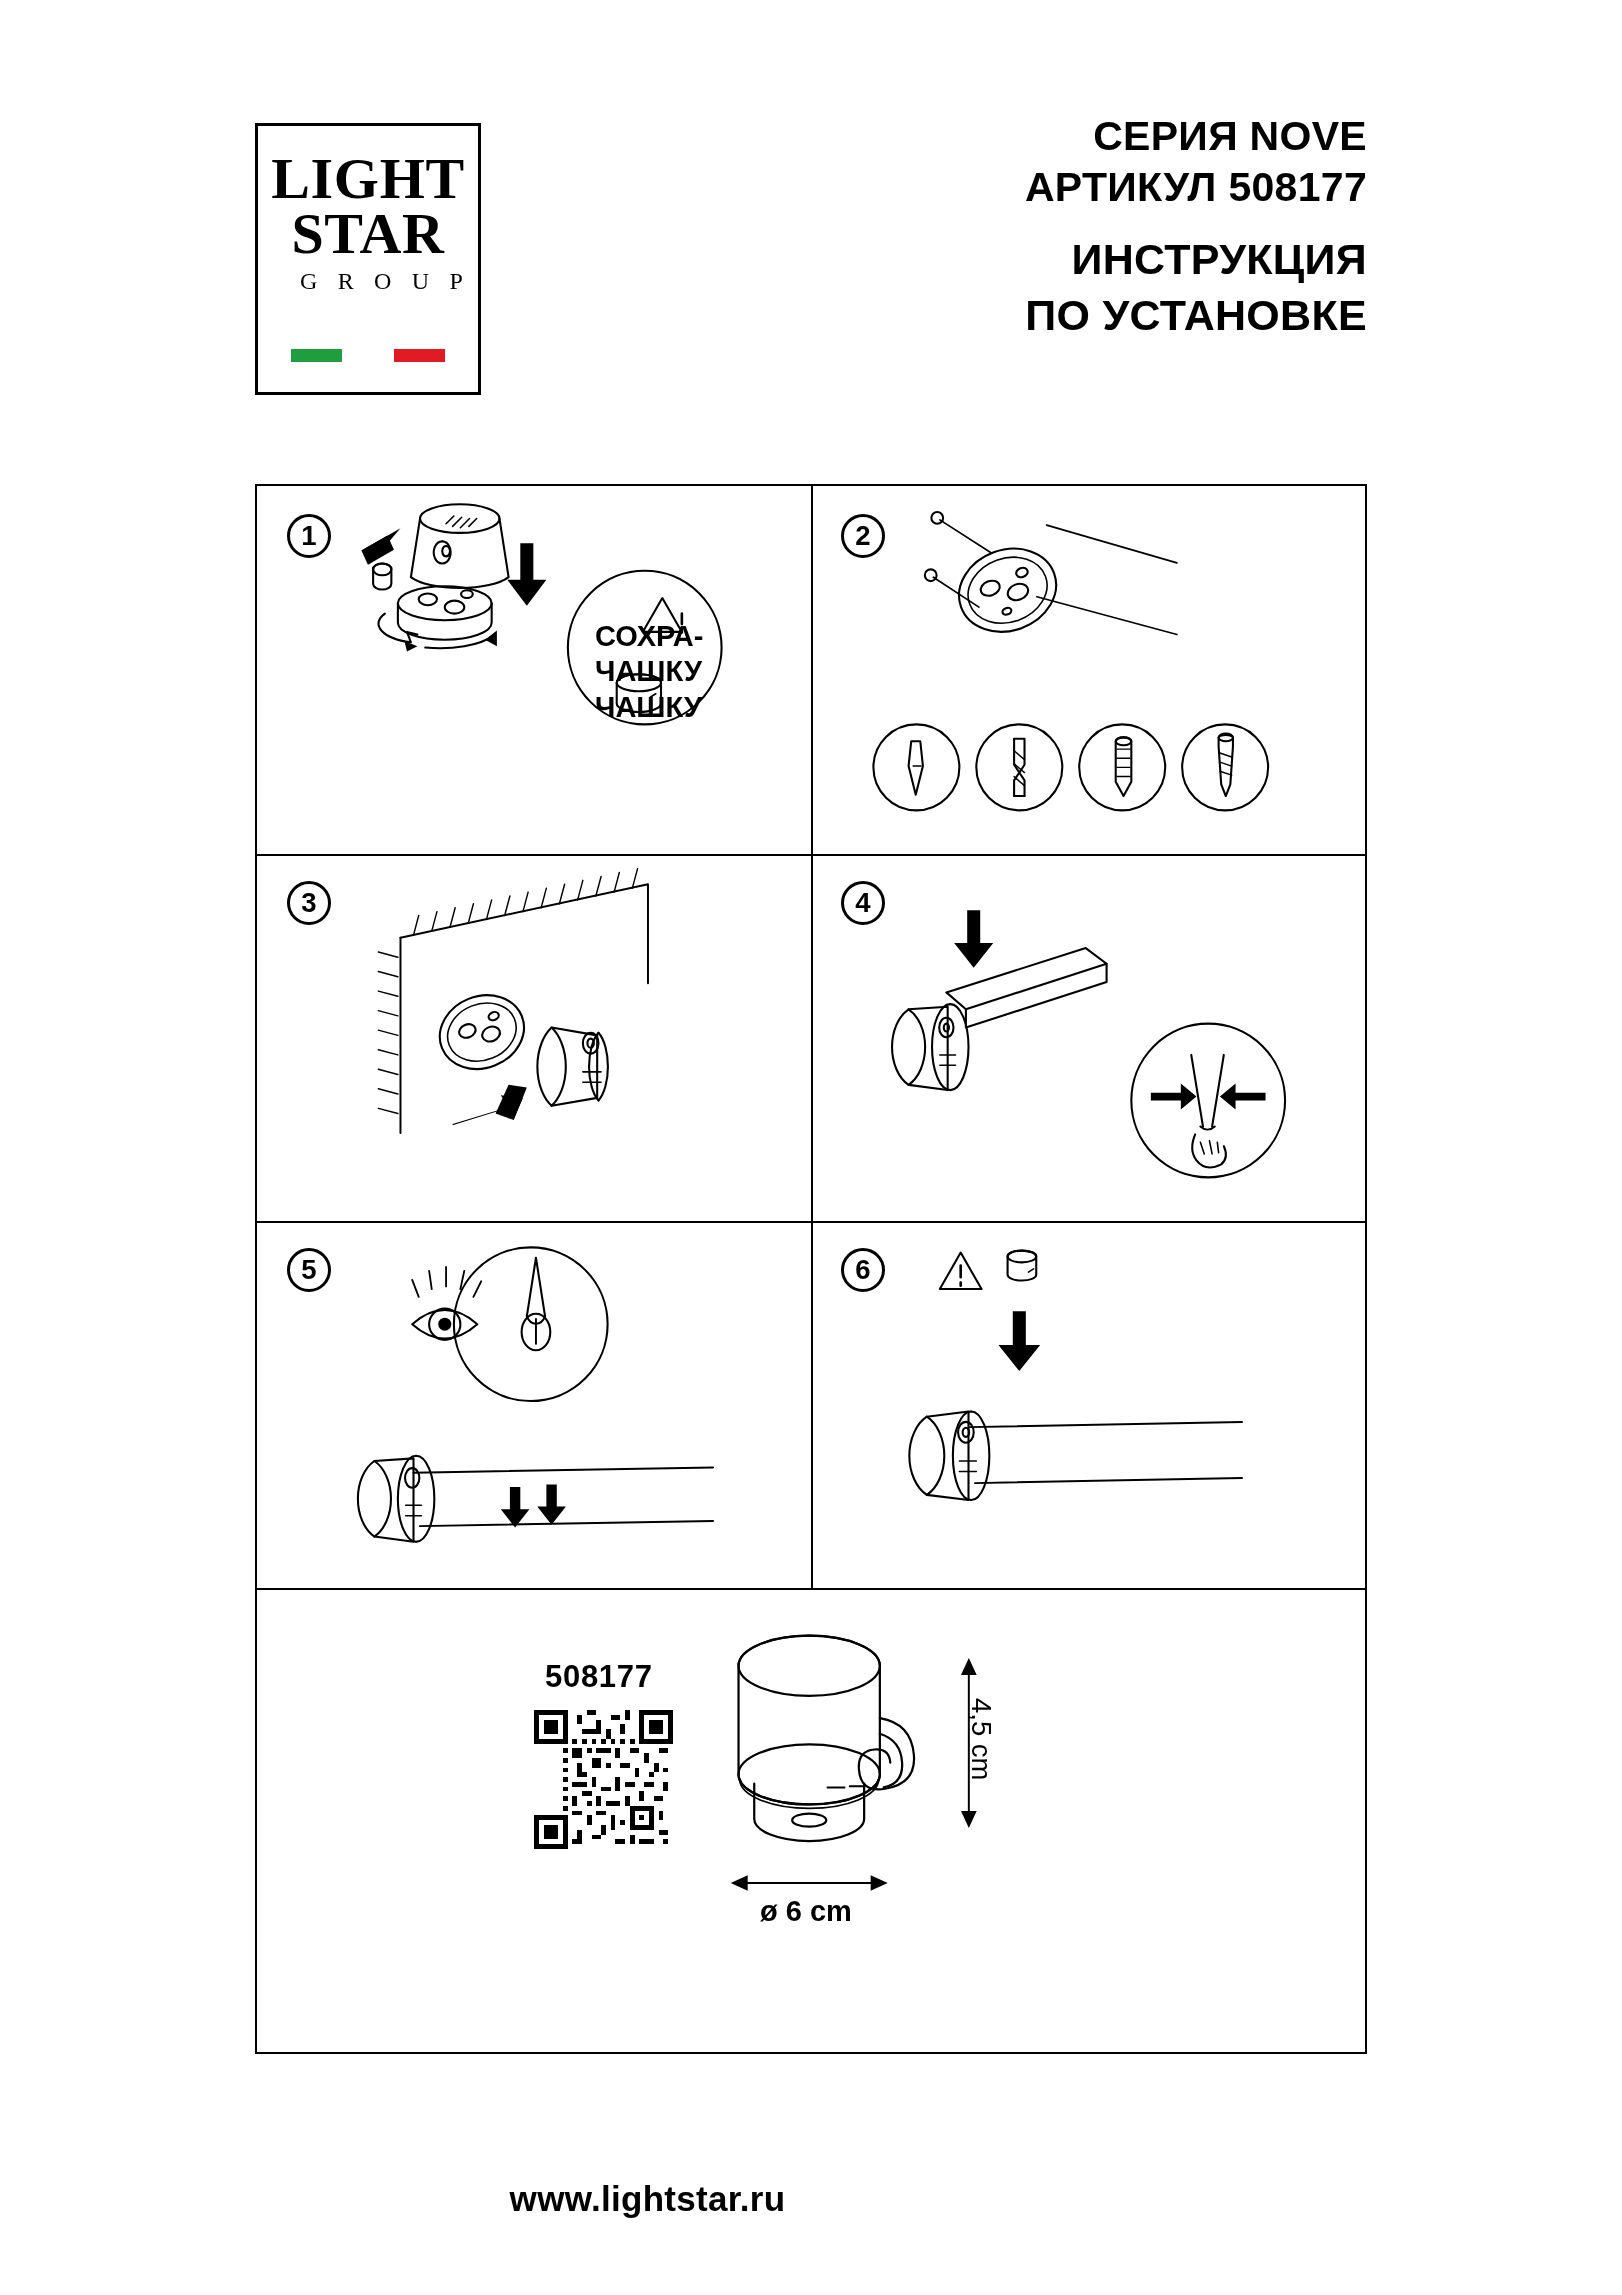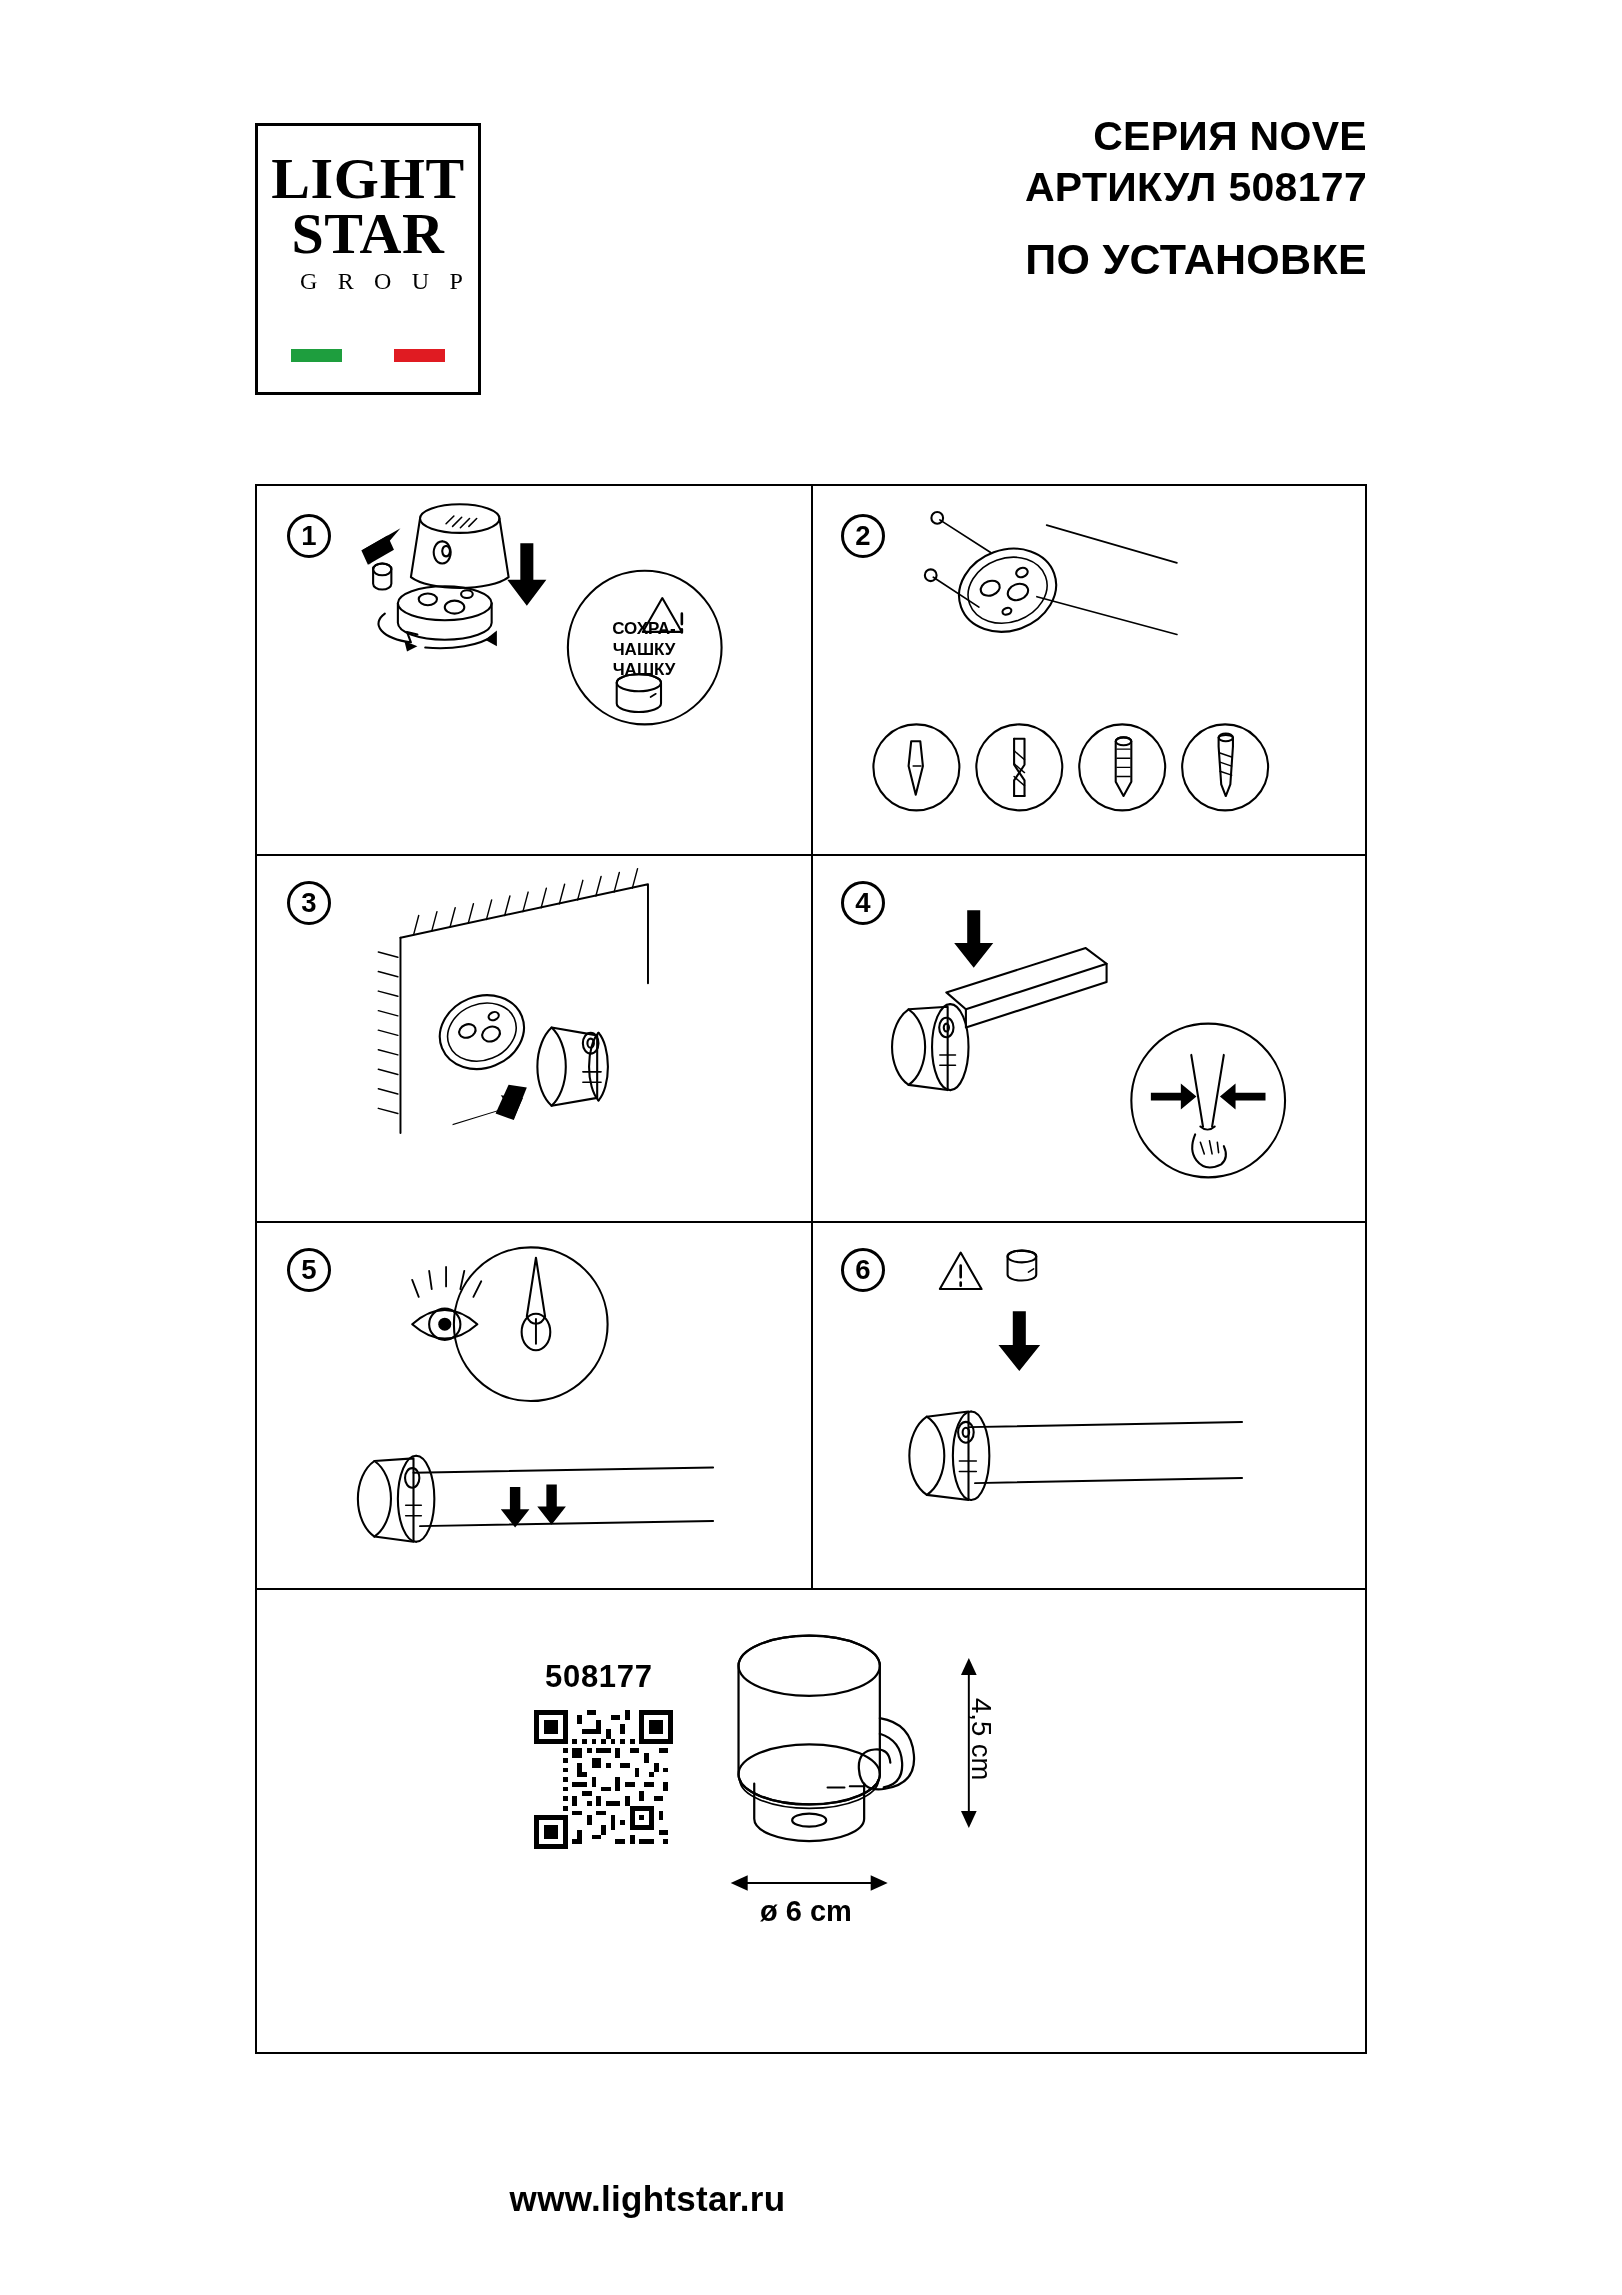--- a/index.html
+++ b/index.html
@@ -165,20 +165,21 @@
         <i style="background:#1E9E3E"></i>
           <i style="background:#FFFFFF"></i>
           <i style="background:#E01B22"></i>
       </div>
     </div>
 
     <div class="header-titles">
       <div class="title-line">СЕРИЯ NOVE</div>
       <div class="title-line">АРТИКУЛ 508177</div>
       <div class="title-gap"></div>
+      <div class="title-line big">ИНСТРУКЦИЯ</div>
       <div class="title-line big">ПО УСТАНОВКЕ</div>
     </div>
   </div>
 
   <div class="grid">
 
     <div class="cell r1c1">
       <div class="step-num">1</div>
       <div class="art-wrap">
         <svg viewBox="0 0 850 565" fill="none" stroke="#000" stroke-width="3.2" stroke-linecap="round" stroke-linejoin="round">
@@ -212,21 +213,21 @@
           <circle cx="595" cy="248" r="118"></circle>
 
           <path d="M622 172 l30 52 -60 0 z"></path>
           <path d="M652 196 l0 16 M652 220 l0 5" stroke-width="4"></path>
 
           <path d="M552 302 a34 13 0 0 1 68 0 l0 32 a34 13 0 0 1 -68 0 z"></path>
           <ellipse cx="586" cy="302" rx="34" ry="13"></ellipse>
           <path d="M604 324 l8 -5" stroke-width="2.6"></path>
         </svg>
       </div>
-      <div style="position:absolute; left:338px; top:133px; width:98px; text-align:center; font-size:17px; font-weight:bold; line-height:1.22;">
+      <div style="position:absolute; left:338px; top:133px; width:98px; text-align:center; font-size:29px; font-weight:bold; line-height:1.22;">
         <div>СОХРА-</div>
         <div>ЧАШКУ</div>
         <div>ЧАШКУ</div>
       </div>
     </div>
 
     <div class="cell r1c2">
       <div class="step-num">2</div>
       <div class="art-wrap">
         <svg viewBox="0 0 850 565" fill="none" stroke="#000" stroke-width="3.2" stroke-linecap="round" stroke-linejoin="round">

